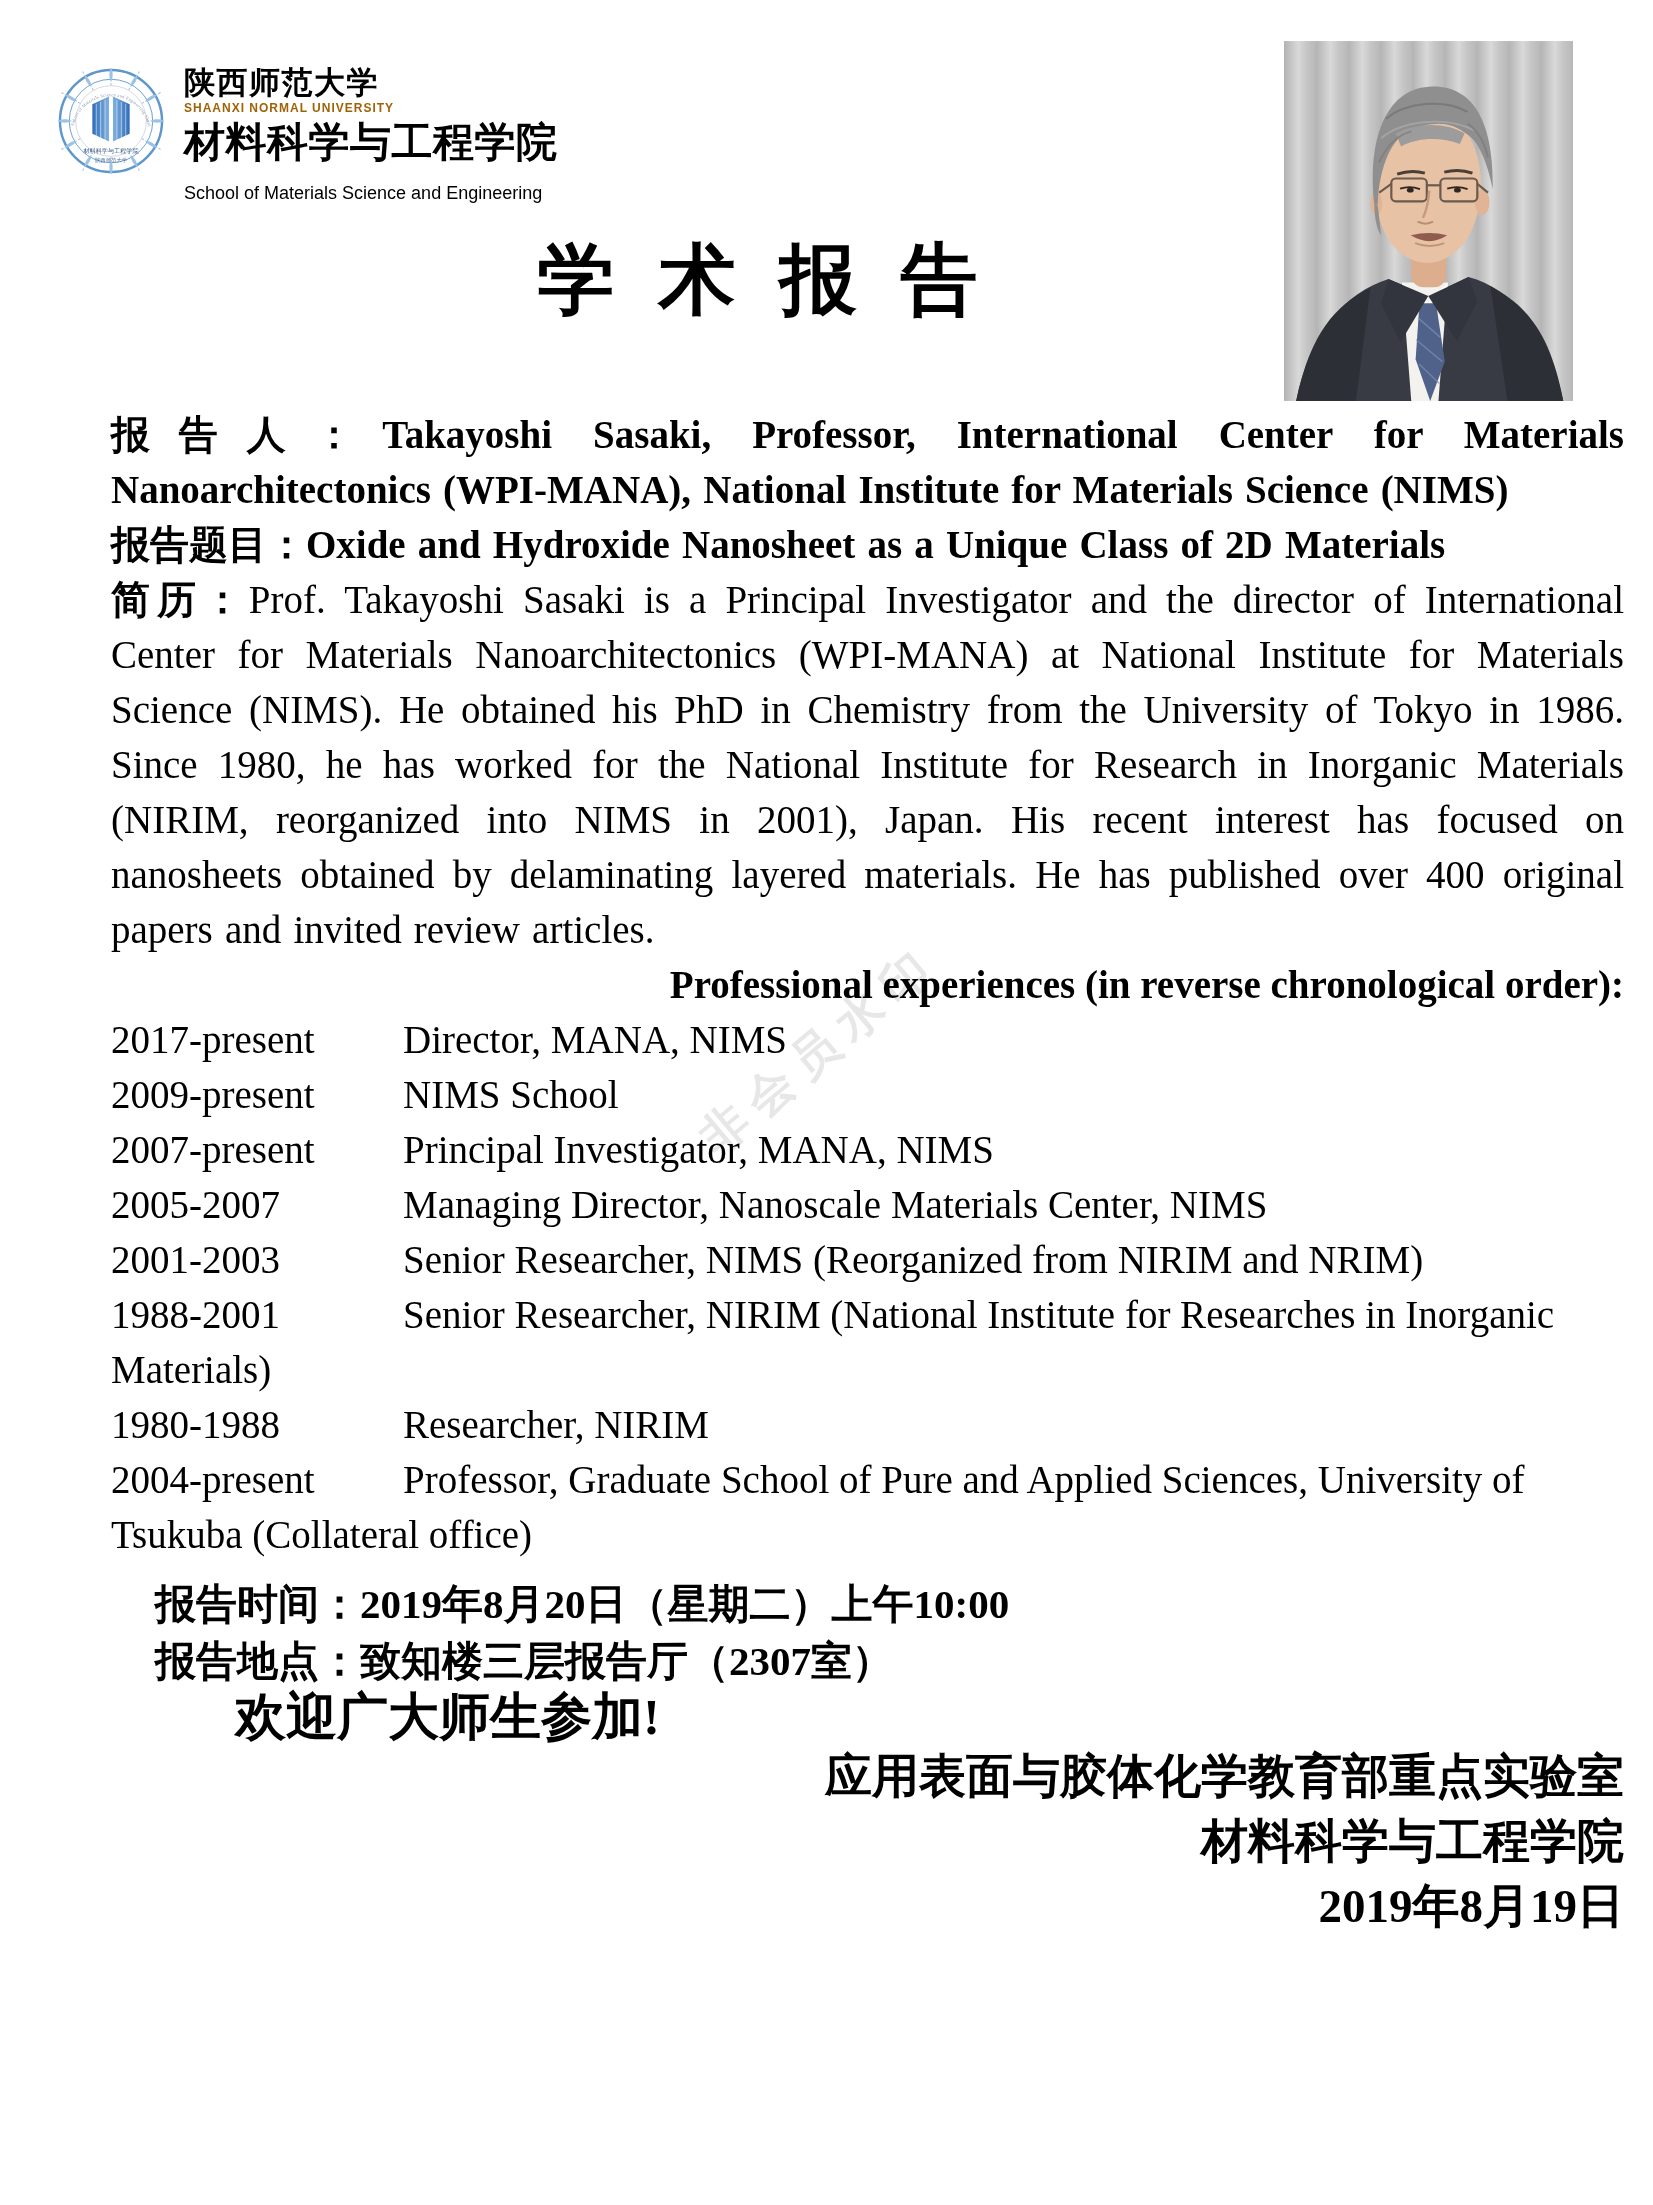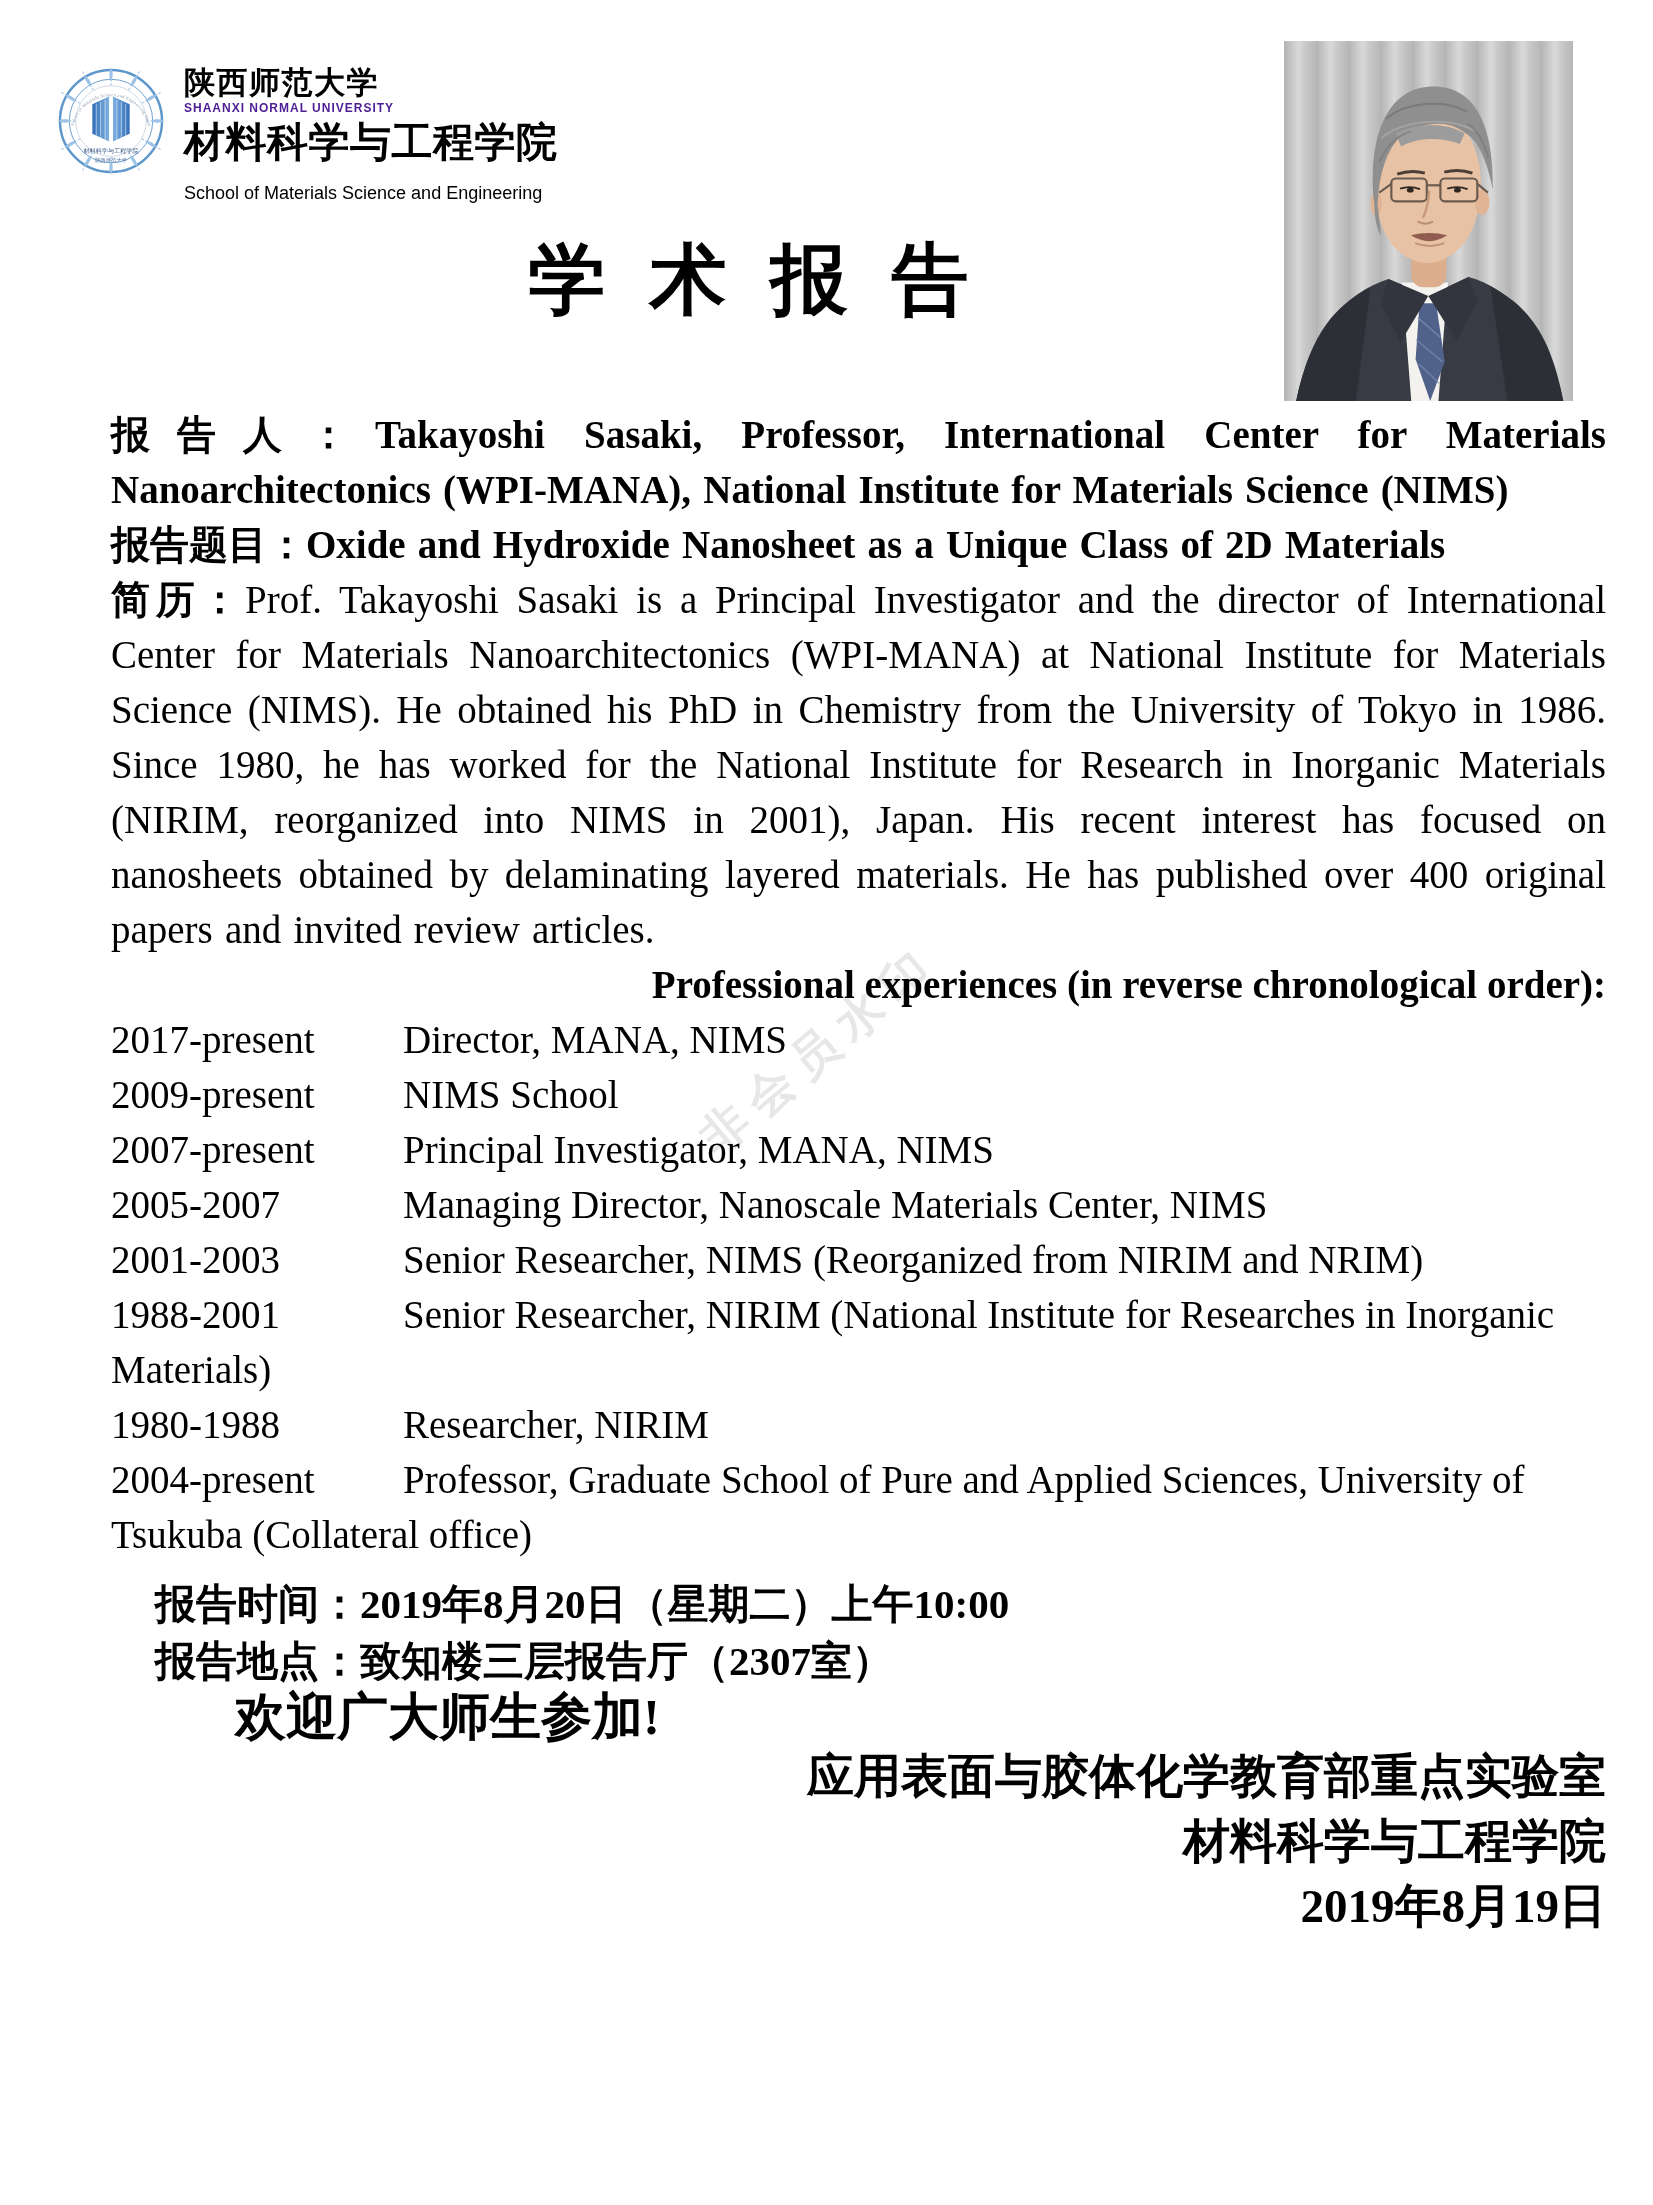--- a/index.html
+++ b/index.html
@@ -10,35 +10,35 @@
     font-family:"Liberation Serif","DejaVu Serif",serif;
     color:#000;
     overflow:hidden;
   }
   
   .emblem{position:absolute;left:58px;top:68px;width:106px;height:106px;}
   .logo-text{position:absolute;left:184px;top:67px;width:399px;}
   .univ-cn{font-size:31px;font-weight:bold;letter-spacing:1.5px;line-height:32px;
            font-family:"Liberation Serif","DejaVu Serif",serif;}
   .univ-en{font-size:12px;font-weight:bold;letter-spacing:1px;line-height:14.6px;margin-top:1.9px;
-           color:#4c1d95;font-family:"Liberation Sans","DejaVu Sans",sans-serif;}
+           color:#a16207;font-family:"Liberation Sans","DejaVu Sans",sans-serif;}
   .school-cn{font-size:41px;font-weight:bold;line-height:45px;margin-top:4.9px;letter-spacing:0.5px;
            font-family:"Liberation Sans","DejaVu Sans",sans-serif;}
   .school-en{font-size:18px;line-height:20.4px;margin-top:18px;letter-spacing:0px;
            font-family:"Liberation Sans","DejaVu Sans",sans-serif;}
   .photo{position:absolute;left:1284px;top:41px;width:289px;height:360px;display:block;}
   
   .watermark{
     position:absolute;left:707px;top:1113px;z-index:0;
     transform:rotate(-40deg);transform-origin:0 50%;
     font-size:47px;letter-spacing:11.7px;color:#000;opacity:0.09;
     font-weight:bold;white-space:nowrap;
   }
   
-  main{position:relative;z-index:1;margin:0 48px 0 111px;padding-top:241px;}
+  main{position:relative;z-index:1;margin:0 30px 0 111px;padding-top:241px;}
   .doc-title{
     margin:0;text-align:center;font-size:77px;font-weight:bold;
     letter-spacing:44px;line-height:78px;white-space:nowrap;
     transform:translateX(-88px);
   }
   .content{margin-top:88px;font-size:39px;line-height:55px;}
   .content p{margin:0;}
   .para{text-align:justify;text-justify:inter-word;word-spacing:2.4px;}
   .bold-para{font-weight:bold;}
   .cjk-label{font-weight:bold;}

